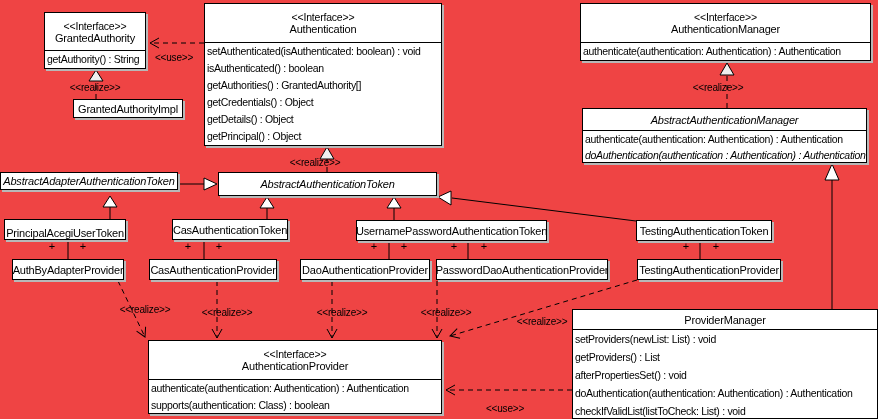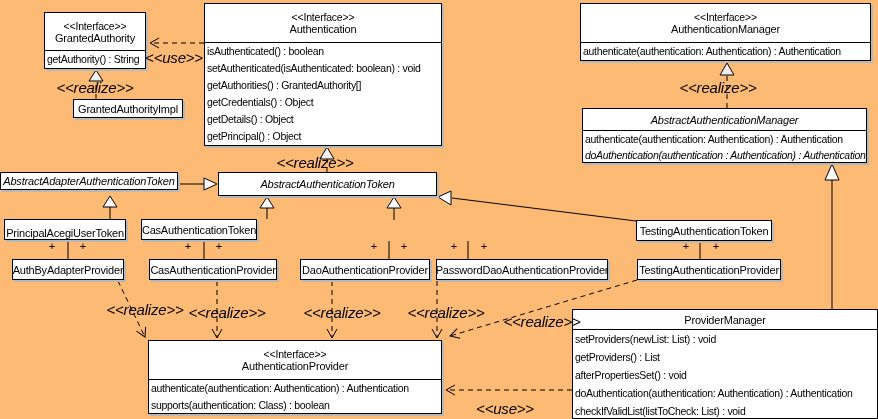--- a/index.html
+++ b/index.html
@@ -3,21 +3,21 @@
 <meta charset="utf-8">
 <style>
   html,body { margin:0; padding:0; }
   body {
     font-family: "Liberation Sans", sans-serif;
     background:#efefef;
   }
   #canvas {
     position:relative;
     width:878px; height:419px;
-    background:#fdba74;
+    background:#ef4444;
     overflow:hidden;
   }
   #edges { position:absolute; left:0; top:0; z-index:0; }
   .cls {
     position:absolute;
     background:#ffffff;
     border:1px solid #000000;
     box-shadow:2px 2px 0 #b8b8b8;
     box-sizing:border-box;
     z-index:1;
@@ -39,24 +39,23 @@
     letter-spacing:-0.3px;
     height:17px; line-height:17px;
     padding-left:2px;
     overflow:hidden; white-space:nowrap;
   }
   .m.mi { font-style:italic; }
   .nameonly { display:flex; align-items:center; justify-content:center; }
   .elabel {
     position:absolute;
     transform:translate(-50%,-50%);
-    font-size:15px; letter-spacing:-0.2px;
+    font-size:10px; letter-spacing:-0.2px;
     z-index:2; white-space:nowrap;
     color:#000;
-    font-style:italic;
   }
   .plus {
     position:absolute;
     transform:translate(-50%,-50%);
     font-size:11px; z-index:2; color:#000;
   }
 </style>
 </head>
 <body>
 
@@ -160,22 +159,22 @@
   <div class="cls nameonly" style="left:41px; top:99px; width:110px; height:19px;margin-left:32px;">
     <div class="cname">GrantedAuthorityImpl</div>
   </div>
 
   <div class="cls compart" style="left:204px; top:3px; width:238px; height:143px;">
     <div class="hdr" style="height:38px;">
       <div class="stereo">&lt;&lt;Interface&gt;&gt;</div>
       <div class="cname">Authentication</div>
     </div>
     <div class="body">
+      <div class="m">setAuthenticated(isAuthenticated: boolean) : void</div>
       <div class="m">isAuthenticated() : boolean</div>
-      <div class="m">setAuthenticated(isAuthenticated: boolean) : void</div>
       <div class="m">getAuthorities() : GrantedAuthority[]</div>
       <div class="m">getCredentials() : Object</div>
       <div class="m">getDetails() : Object</div>
       <div class="m">getPrincipal() : Object</div>
     </div>
   </div>
 
   <div class="cls compart" style="left:580px; top:3px; width:291px; height:58px;">
     <div class="hdr" style="height:38px;">
       <div class="stereo">&lt;&lt;Interface&gt;&gt;</div>
@@ -201,24 +200,27 @@
   </div>
 
   <div class="cls nameonly it" style="left:218px; top:172px; width:219px; height:24px;">
     <div class="cname">AbstractAuthenticationToken</div>
   </div>
 
   <div class="cls nameonly" style="left:4px; top:219px; width:122px; height:21px;align-items:flex-end;">
     <div class="cname">PrincipalAcegiUserToken</div>
   </div>
 
-  <div class="cls nameonly" style="left:141px; top:219px; width:116px; height:21px;">
+  <div class="cls nameonly" style="left:172px; top:219px; width:116px; height:21px;">
     <div class="cname">CasAuthenticationToken</div>
   </div>
 
+  <div class="cls nameonly" style="left:356px; top:220px; width:191px; height:21px;">
+    <div class="cname">UsernamePasswordAuthenticationToken</div>
+  </div>
 
   <div class="cls nameonly" style="left:636px; top:220px; width:136px; height:21px;">
     <div class="cname">TestingAuthenticationToken</div>
   </div>
 
   <div class="cls nameonly" style="left:12px; top:259px; width:112px; height:21px;">
     <div class="cname">AuthByAdapterProvider</div>
   </div>
 
   <div class="cls nameonly" style="left:149px; top:259px; width:128px; height:21px;">

